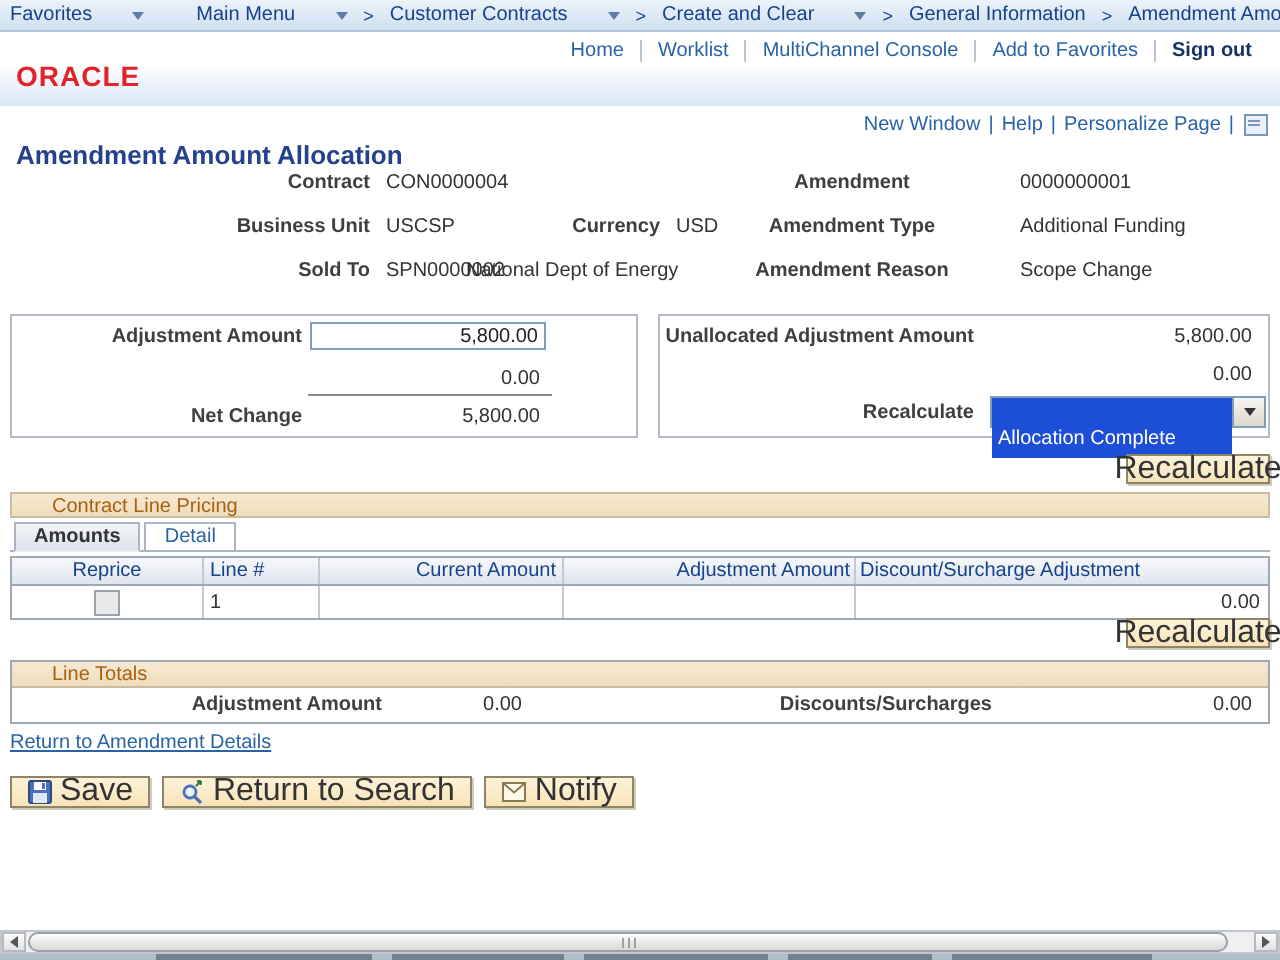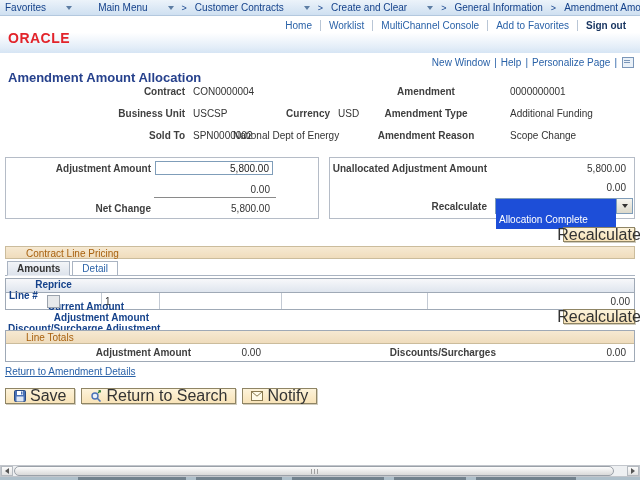--- a/index.html
+++ b/index.html
@@ -83,21 +83,21 @@
 
   
   .tabs{display:flex;align-items:flex-end;height:16px;border-bottom:1px solid #aab4c2;padding-left:2px;}
   .tab{padding:1px 9px 1px 9px;margin-bottom:-1px;cursor:pointer;white-space:nowrap;}
   .tab-active{background:linear-gradient(#f3f5f8,#dde3ec);border:1px solid #aab4c2;border-bottom:1px solid #e9edf3;
               font-weight:bold;color:#333;}
   .tab-idle{background:#fff;border:1px solid #aab4c2;color:#2a62a8;margin-left:2px;}
 
   
   .thead{display:flex;height:15px;background:linear-gradient(#f7f8fa,#dfe5ee);
-         border:1px solid #9fa9b6;box-sizing:border-box;color:#15428b;font-weight:bold;flex-direction:column;}
+         border:1px solid #9fa9b6;box-sizing:border-box;color:#15428b;font-weight:normal;align-items:center;}
   .trow{display:flex;height:17px;background:#fff;border:1px solid #9fa9b6;border-top:none;
         box-sizing:border-box;align-items:center;}
   .c1{width:95px;text-align:center;}
   .c2{width:57px;padding-left:3px;box-sizing:border-box;}
   .c3{width:121px;text-align:right;padding-right:3px;box-sizing:border-box;}
   .c4{width:145px;text-align:right;padding-right:2px;box-sizing:border-box;}
   .c5{flex:1;padding-left:2px;box-sizing:border-box;}
   .c5.num{text-align:right;padding-right:4px;}
   .vline{width:1px;align-self:stretch;background:#c3cad4;}
 

